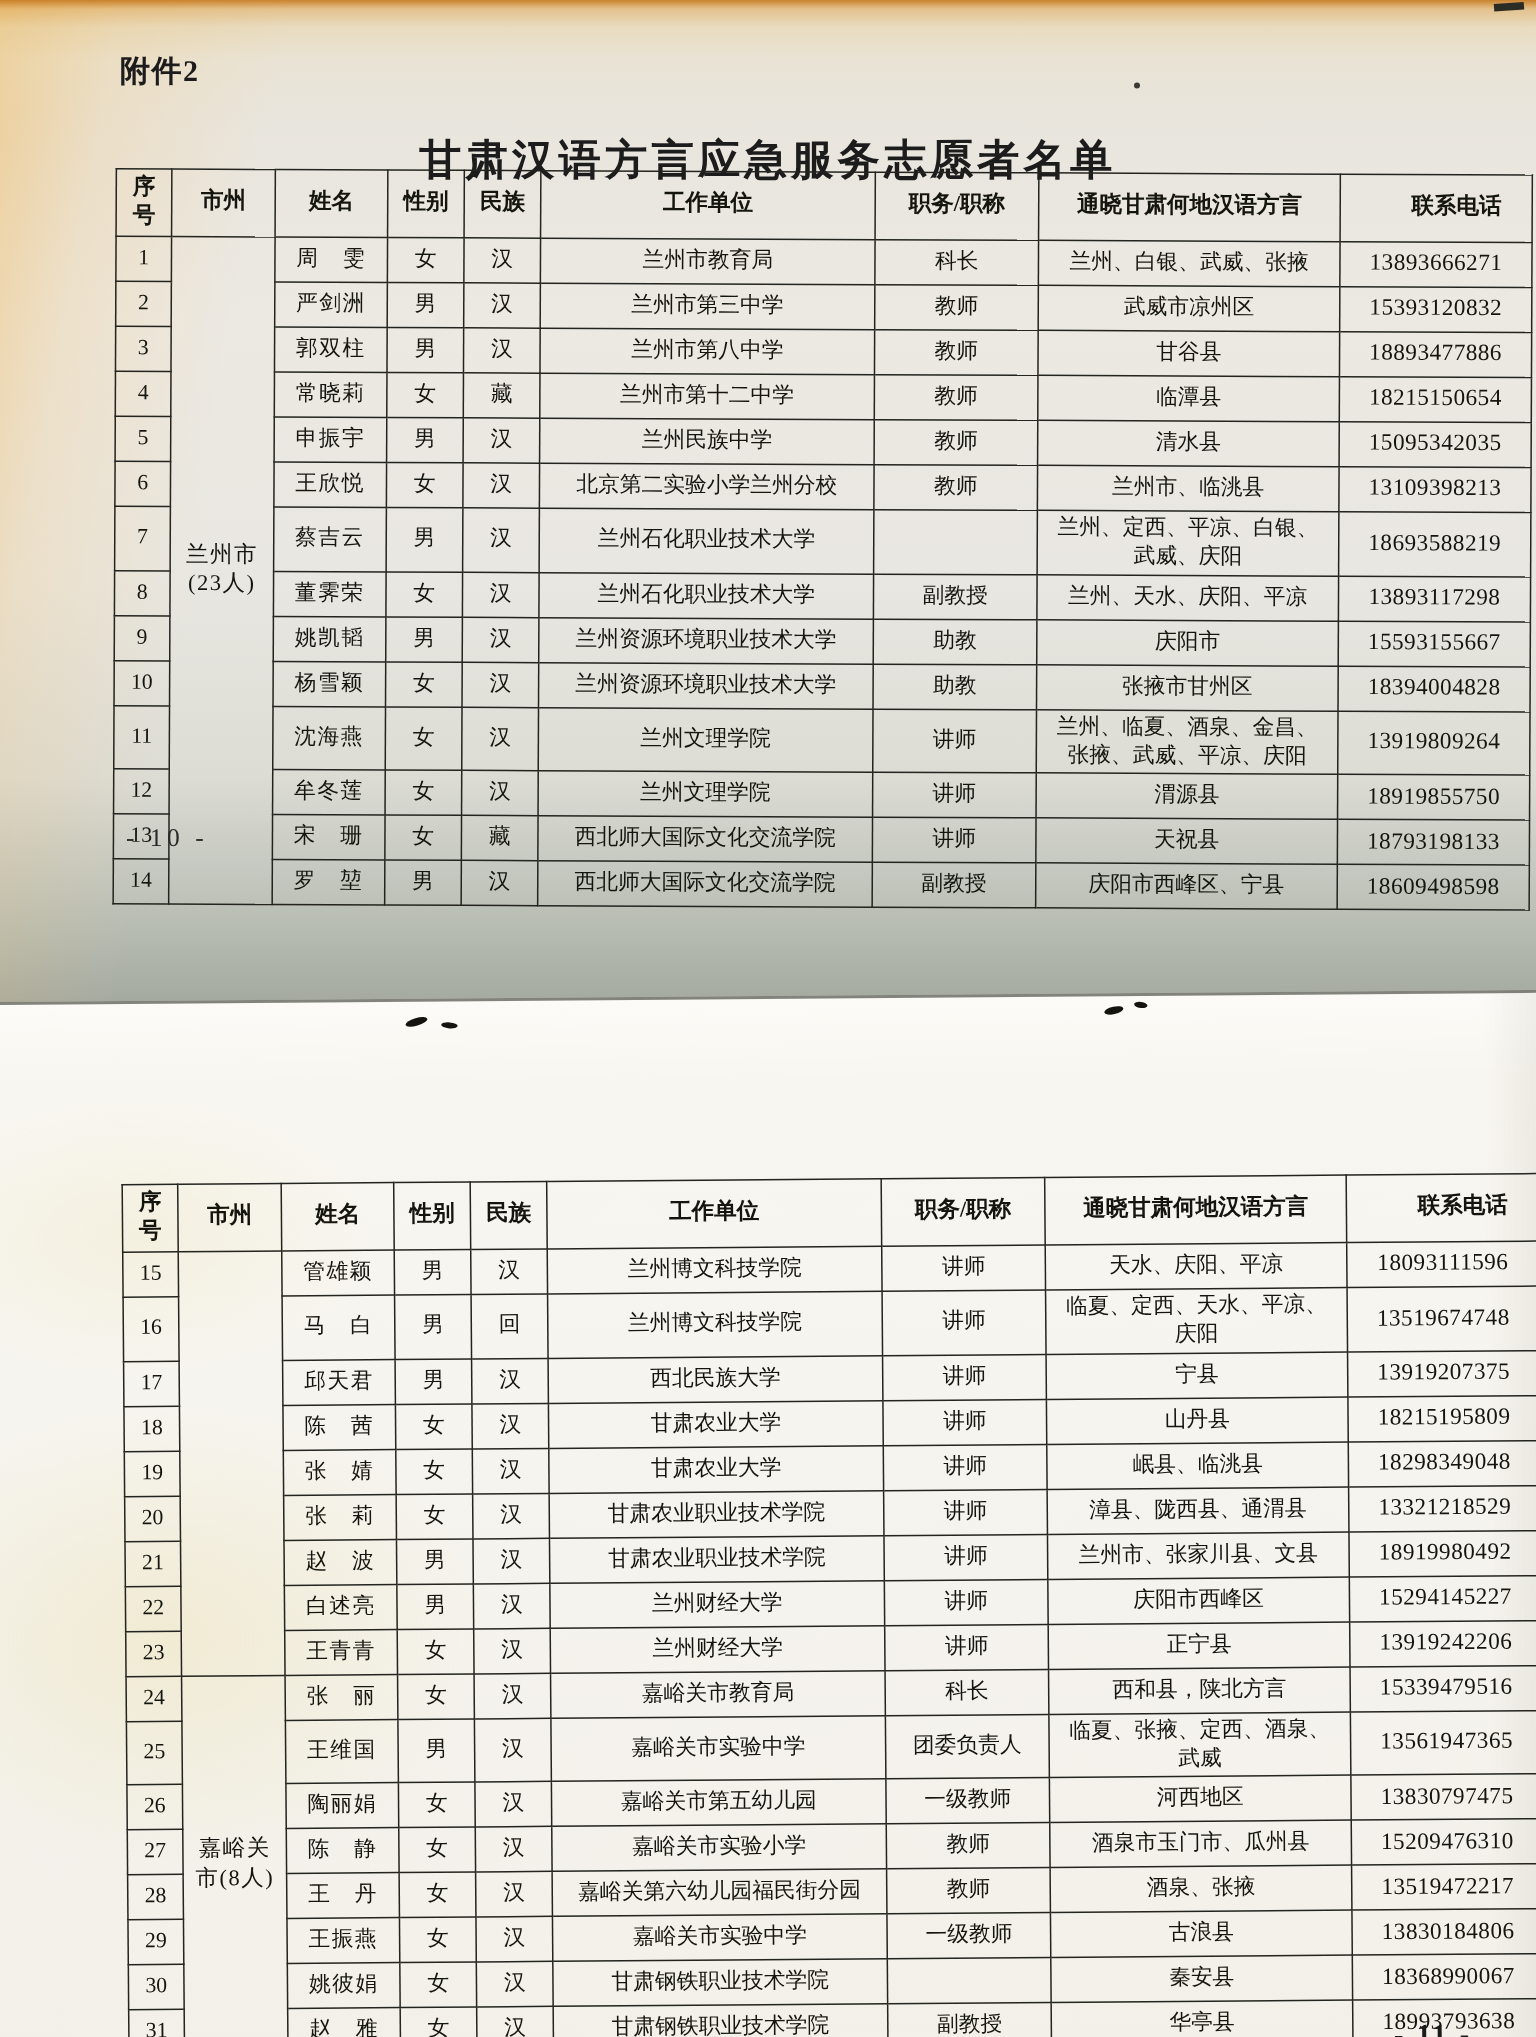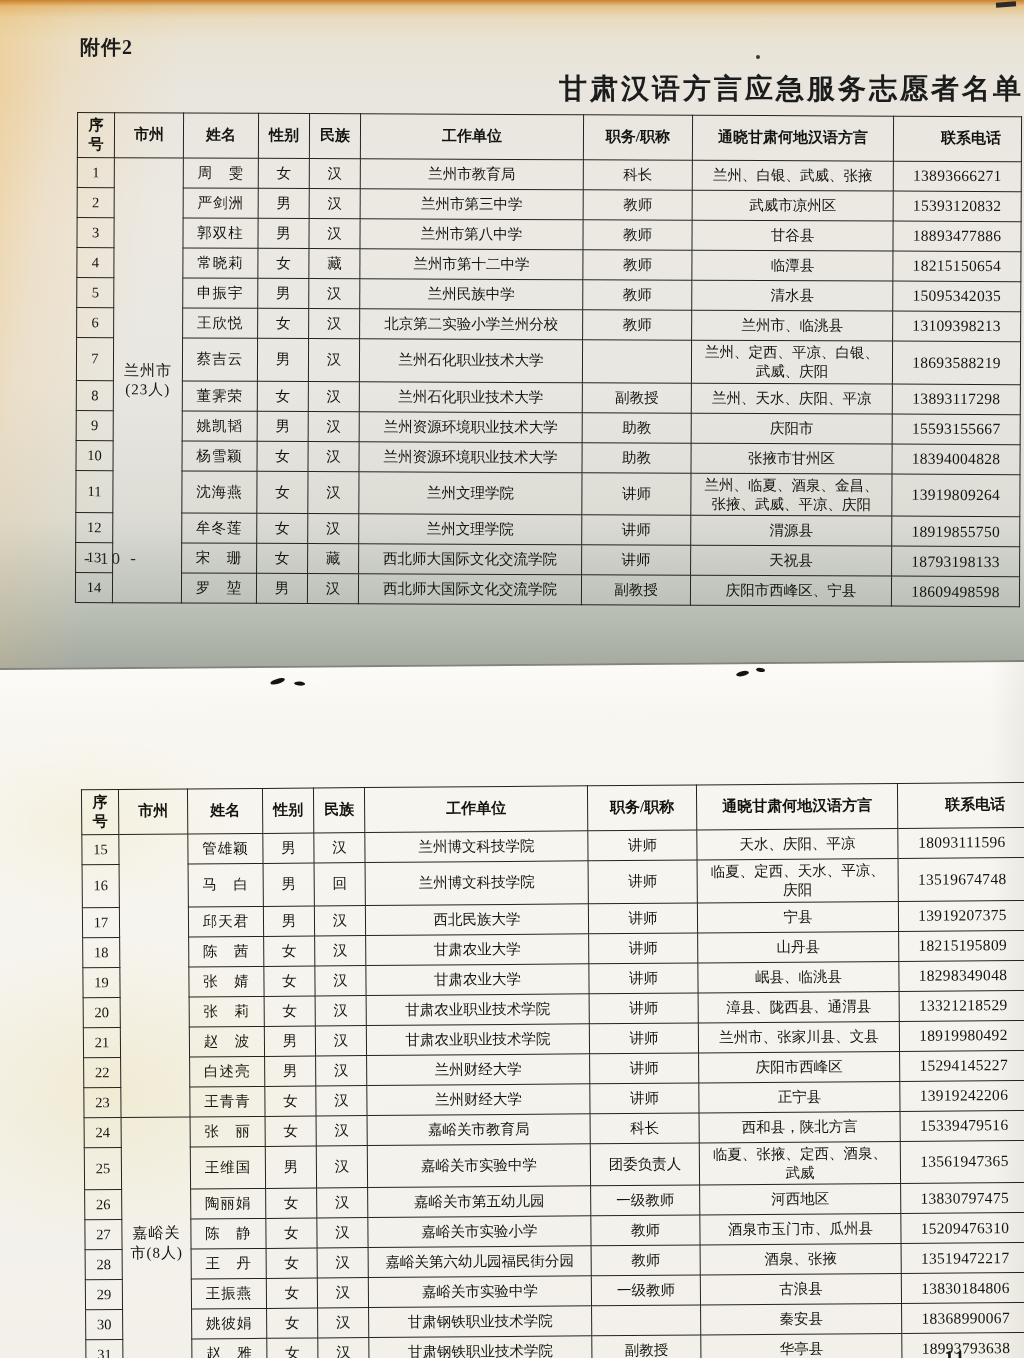--- a/index.html
+++ b/index.html
@@ -13,21 +13,21 @@
   .page10{
     position:absolute;top:0;left:0;width:1024px;height:700px;
     background:
       linear-gradient(180deg, rgba(200,122,30,.92) 0px, rgba(224,166,77,.55) 6px,
         rgba(233,203,140,.35) 18px, rgba(238,224,186,.20) 40px, rgba(0,0,0,0) 80px),
       linear-gradient(100deg, rgba(242,178,70,.45) 0%, rgba(242,195,115,.22) 7%, rgba(0,0,0,0) 17%),
       linear-gradient(180deg, #e7e3da 0%, #ece9e3 30%, #e9e7e1 55%, #dcdcd5 74%,
         #b8bdb4 88%, #a6aba2 95%, #82877e 100%);
   }
   .attach-label{position:absolute;top:34px;left:80px;font-size:20px;font-weight:bold;letter-spacing:1px;}
-  .doc-title{position:absolute;top:70px;left:0;width:100%;text-align:right;
+  .doc-title{position:absolute;top:88px;left:0;width:100%;text-align:center;
     font-size:28px;font-weight:bold;letter-spacing:3px;}
   .pageno-10{position:absolute;top:549px;left:84px;font-size:17px;letter-spacing:3px;color:#2a2a2a;}
   
   .page11{
     position:absolute;top:668px;left:-6px;width:1040px;height:706px;
     transform:rotate(-0.45deg);transform-origin:0 0;
     border-top:2px solid rgba(55,60,52,.6);
     background:
       radial-gradient(ellipse 300px 220px at 11% 60%, rgba(233,219,158,.32), rgba(0,0,0,0) 70%),
       radial-gradient(ellipse 220px 130px at 9% 22%, rgba(236,226,176,.25), rgba(0,0,0,0) 70%),

